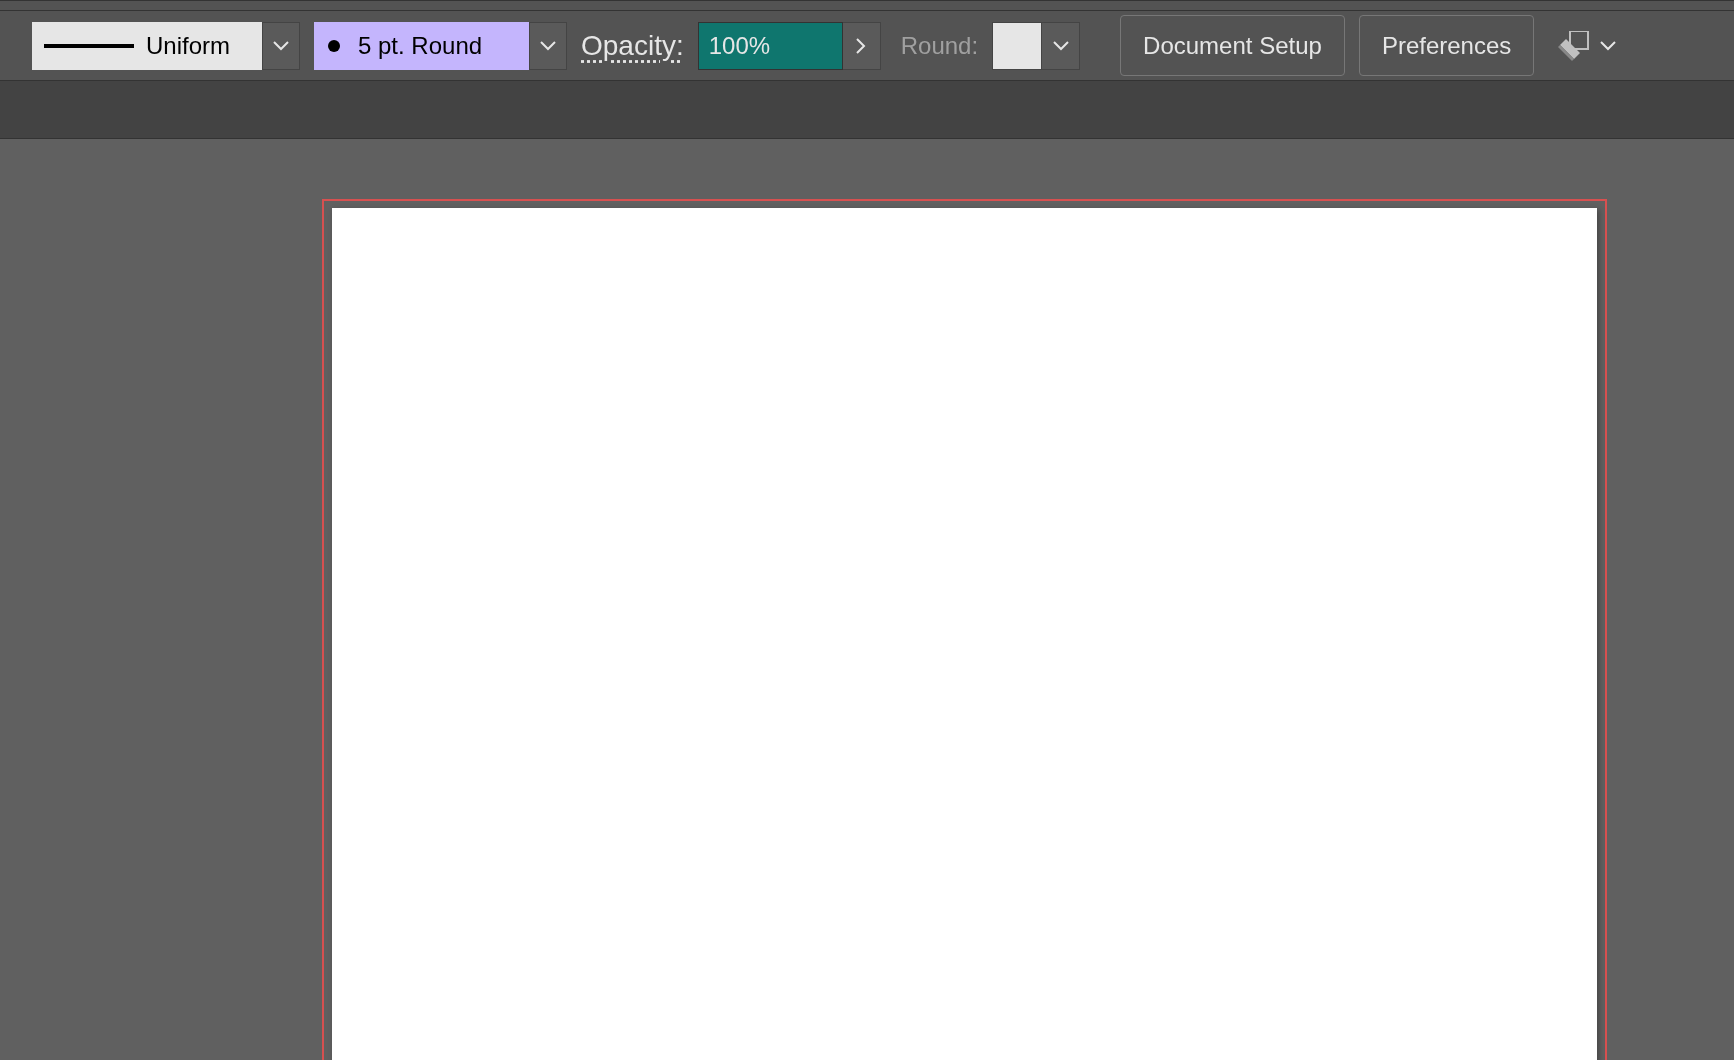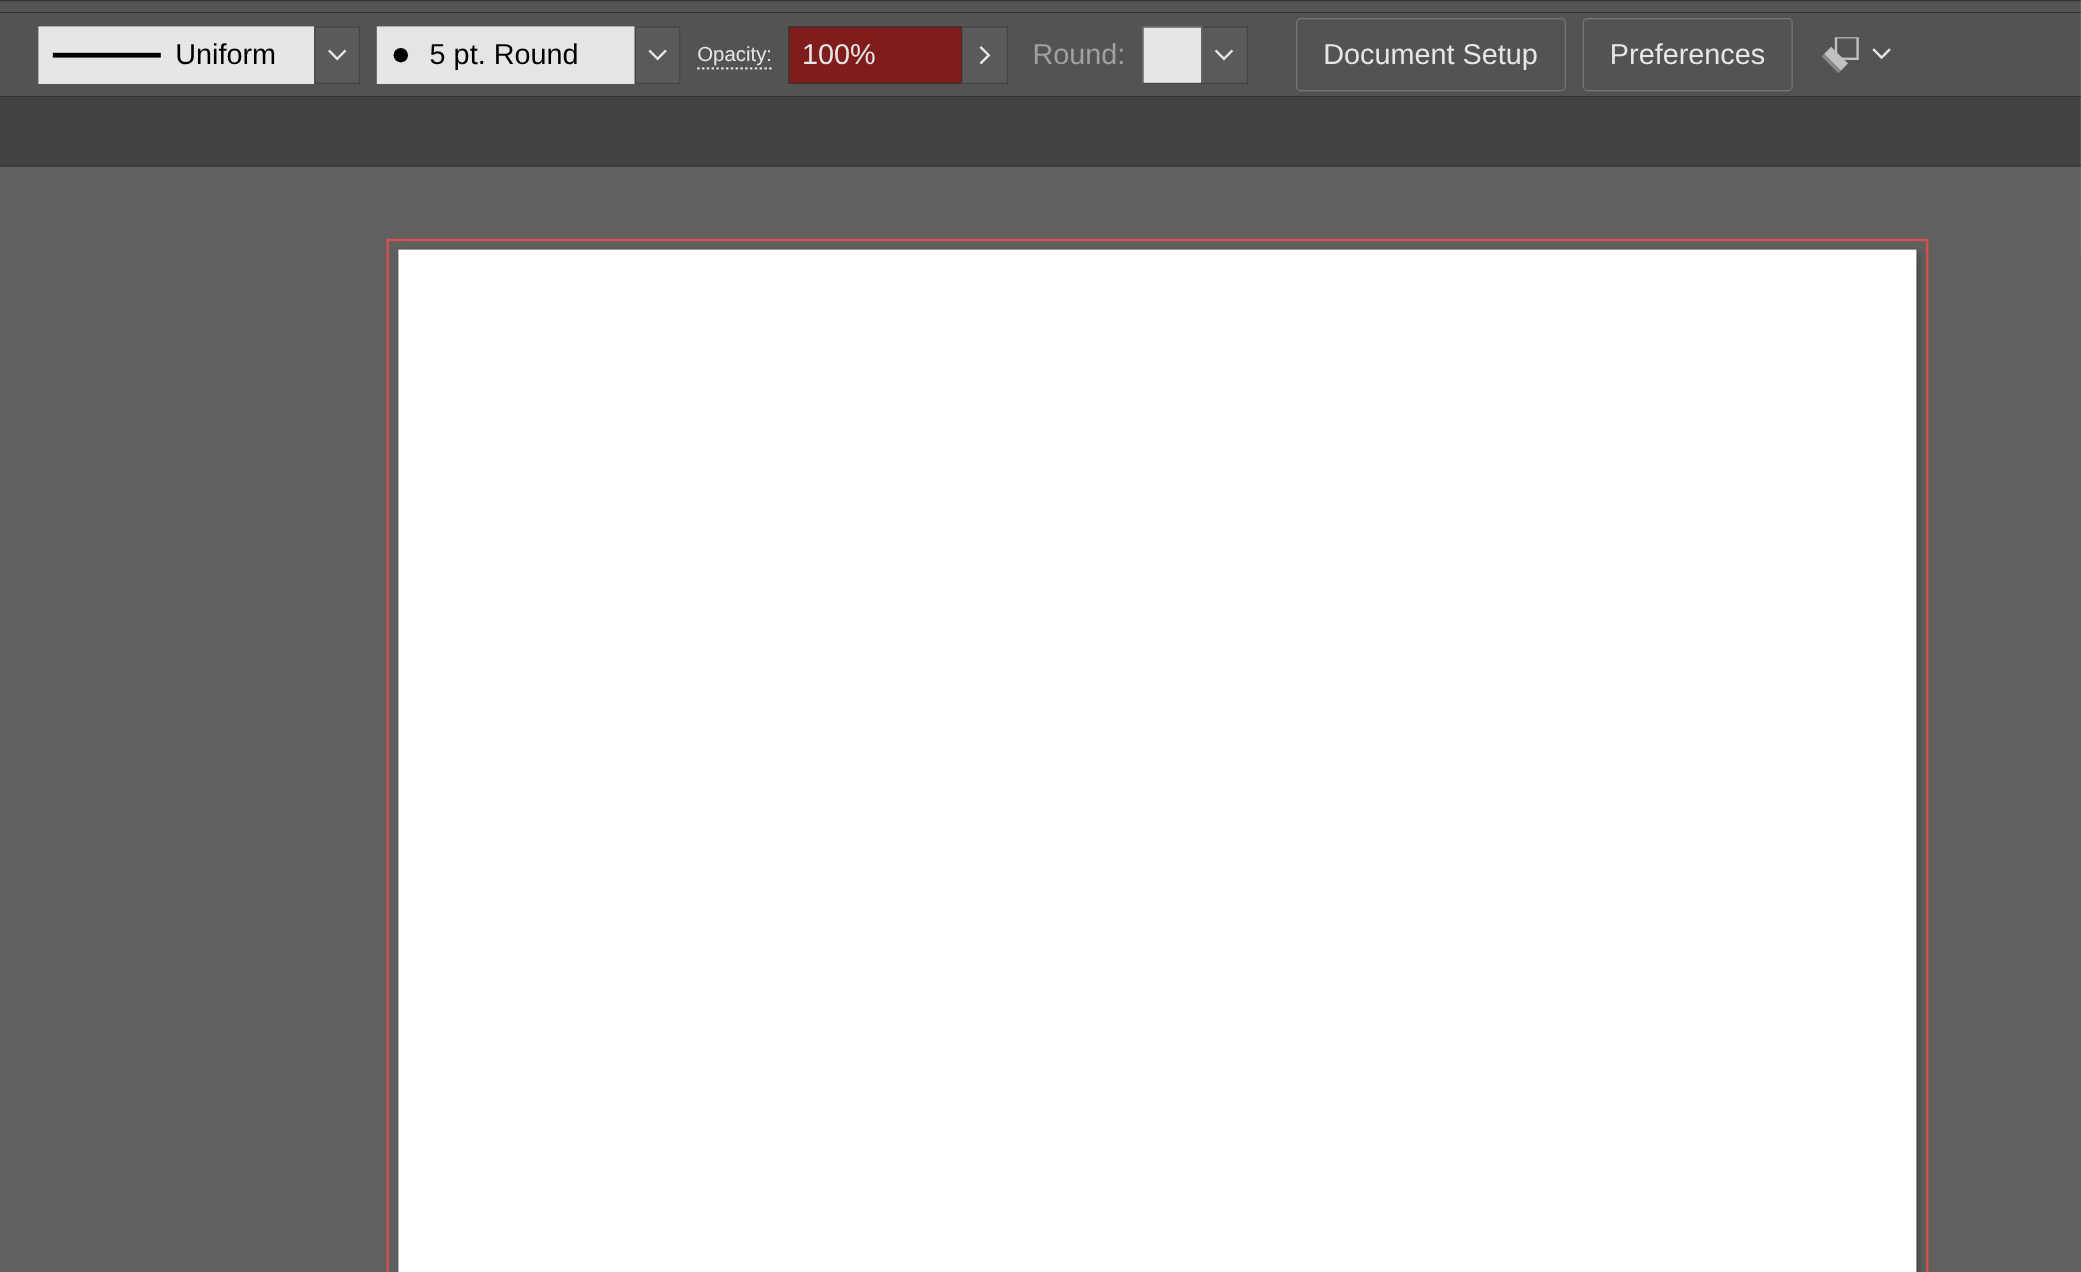--- a/index.html
+++ b/index.html
@@ -74,57 +74,57 @@
     
     .brush-group {
       display: flex;
       align-items: center;
       height: 48px;
     }
     
     .brush-preset {
       width: 215px;
       height: 48px;
-      background: #e5e5e5;
+      background: #c4b5fd;
       display: flex;
       align-items: center;
       padding: 0 14px;
       gap: 18px;
     }
     
     .brush-dot {
       width: 12px;
       height: 12px;
       background: #000;
       border-radius: 50%;
     }
     
     .brush-label {
       color: #000;
       font-size: 24px;
     }
     
     .opacity-label {
       color: #e6e6e6;
-      font-size: 17px;
+      font-size: 28px;
       text-decoration: underline;
       text-decoration-style: dotted;
       text-underline-offset: 6px;
     }
     
     .opacity-group {
       display: flex;
       align-items: center;
       height: 48px;
     }
     
     .opacity-input {
       width: 145px;
       height: 48px;
-      background: #7f1d1d;
+      background: #0f766e;
       border: 1px solid #333;
       color: #e6e6e6;
       font-size: 24px;
       padding: 0 10px;
       outline: none;
     }
     
     .opacity-more-btn {
       width: 38px;
       height: 48px;

